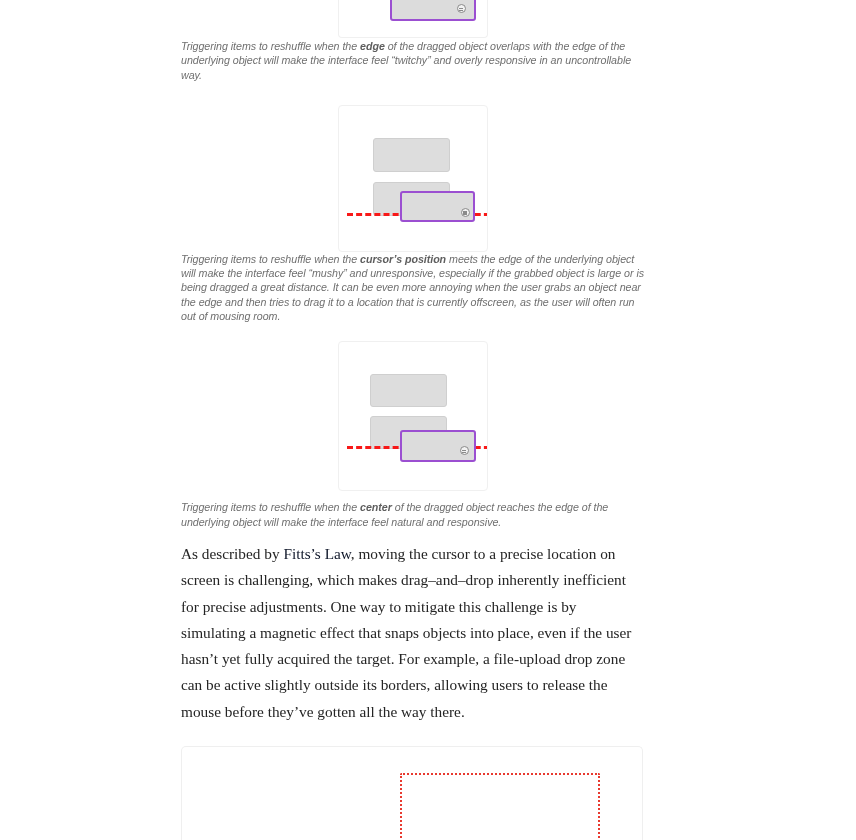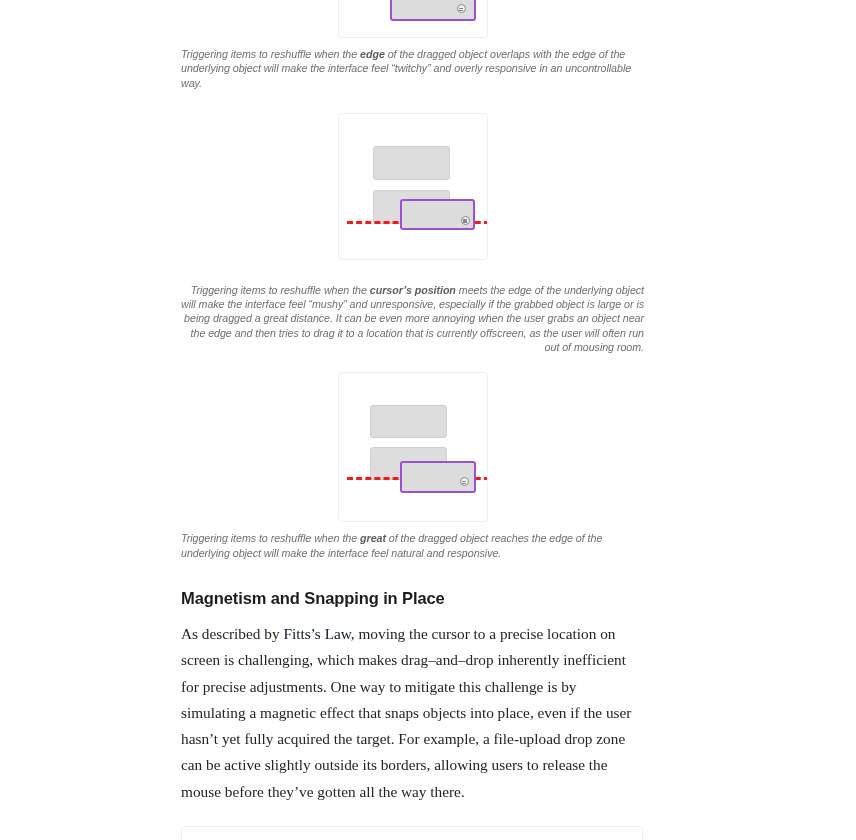--- a/index.html
+++ b/index.html
@@ -153,51 +153,50 @@
 <div class="page">
   <div class="content">
 
     <div class="figure-card fig-1">
 
       <div class="box-drag" style="left:51px; top:42px; width:86px; height:32px;">
         <span class="grab-cursor" style="right:8px; bottom:6px;"></span>
       </div>
     </div>
 
-    <div class="caption" style="margin-top:9px;">
+    <div class="caption" style="margin-top:1px;">
       <span>Triggering items to reshuffle when the </span><b>edge</b><span> of the dragged object overlaps with the edge of the underlying object will make the interface feel “twitchy” and overly responsive in an uncontrollable way.</span>
     </div>
 
     <div class="figure-card fig-2" style="margin-top:23px;">
       <div class="box-static" style="left:34px; top:32px; width:77px; height:34px;"></div>
       <div class="box-static" style="left:34px; top:76px; width:77px; height:34px;"></div>
       <div class="dash-line" style="top:107px;"></div>
       <div class="box-drag" style="left:61px; top:85px; width:75px; height:31px;">
         <span class="grab-cursor" style="right:3px; bottom:3px;"></span>
       </div>
     </div>
 
-    <div class="caption" style="margin-top:23px;text-align:right;">
+    <div class="caption" style="margin-top:0;">
       <span>Triggering items to reshuffle when the </span><b>cursor’s position</b><span> meets the edge of the underlying object will make the interface feel “mushy” and unresponsive, especially if the grabbed object is large or is being dragged a great distance. It can be even more annoying when the user grabs an object near the edge and then tries to drag it to a location that is currently offscreen, as the user will often run out of mousing room.</span>
     </div>
 
     <div class="figure-card fig-3" style="margin-top:18px;">
       <div class="box-static" style="left:31px; top:32px; width:77px; height:33px;"></div>
       <div class="box-static" style="left:31px; top:74px; width:77px; height:33px;"></div>
       <div class="dash-line" style="top:104px;"></div>
       <div class="box-drag" style="left:61px; top:88px; width:76px; height:32px;">
         <span class="grab-cursor" style="right:5px; bottom:5px;"></span>
       </div>
     </div>
 
     <div class="caption" style="margin-top:9px;">
-      <span>Triggering items to reshuffle when the </span><b>great</b><span> of the dragged object reaches the edge of the underlying object will make the interface feel natural and responsive.</span>
-    </div>
-
-    <h2 class="section-heading" style="margin:27px 0 0 0;">Magnetism and Snapping in Place</h2>
+      <span>Triggering items to reshuffle when the </span><b>center</b><span> of the dragged object reaches the edge of the underlying object will make the interface feel natural and responsive.</span>
+    </div>
+
 
     <p class="body-par" style="margin:12px 0 0 0;">
       <span>As described by </span><a href="#">Fitts’s Law</a><span>, moving the cursor to a precise location on screen is challenging, which makes drag–and–drop inherently inefficient for precise adjustments. One way to mitigate this challenge is by simulating a magnetic effect that snaps objects into place, even if the user hasn’t yet fully acquired the target. For example, a file-upload drop zone can be active slightly outside its borders, allowing users to release the mouse before they’ve gotten all the way there.</span>
     </p>
 
     <div class="dropzone-card" style="margin-top:21px;">
 
       <div class="dz-wrap" style="left:218px; top:26px; width:200px; height:120px;">
         <div class="dz-outer-red" style="left:0; top:0; width:200px; height:124px;"></div>
 

